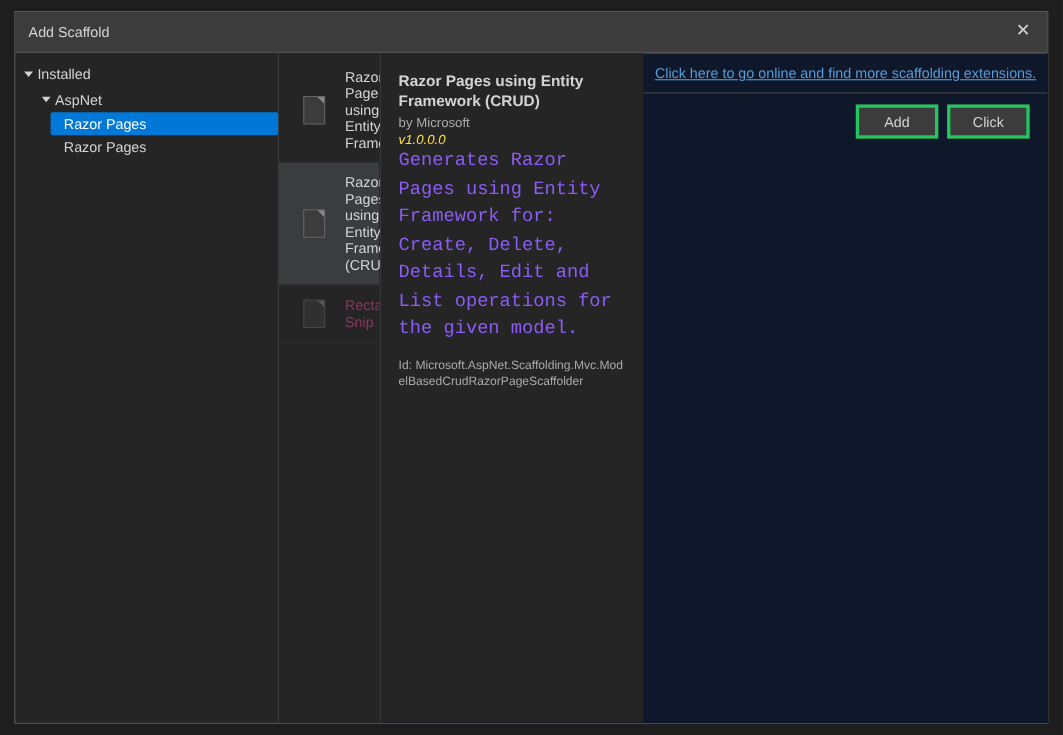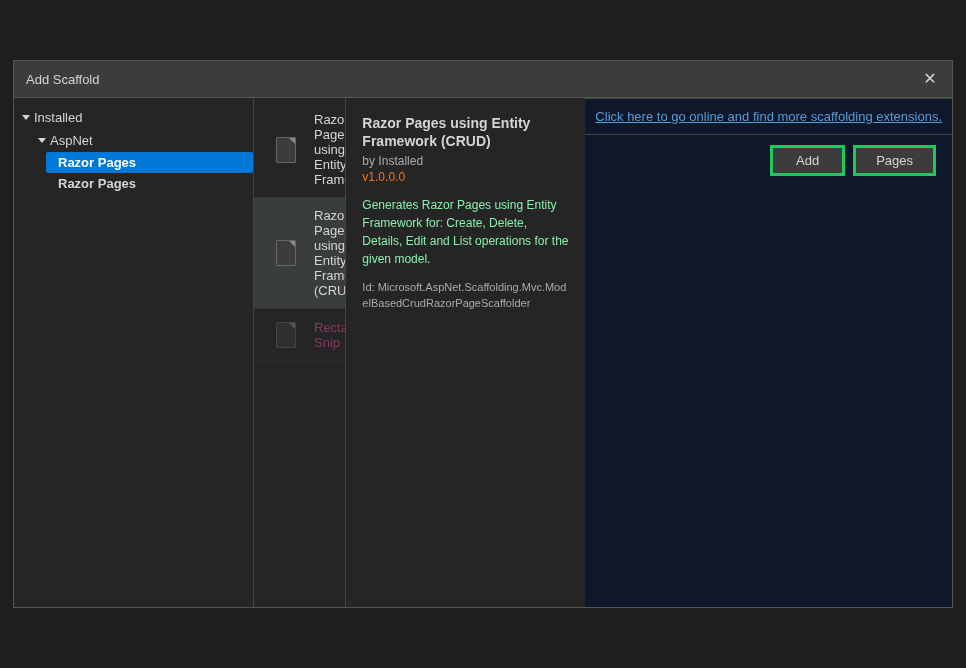--- a/index.html
+++ b/index.html
@@ -8,21 +8,21 @@
       font-family: 'Segoe UI', Arial, sans-serif;
       font-size: 13px;
       color: #d4d4d4;
       display: flex;
       align-items: center;
       justify-content: center;
       height: 100vh;
     }
     .dialog {
       width: 940px;
-      height: 548px;
+      height: 648px;
       background: #2d2d2d;
       border: 1px solid #555;
       display: flex;
       flex-direction: column;
       position: relative;
     }
     .title-bar {
       background: #3c3c3c;
       padding: 8px 12px;
       display: flex;
@@ -91,21 +91,20 @@
     }
     .sidebar-item {
       display: flex;
       align-items: center;
       padding: 3px 8px 3px 12px;
       font-size: 13px;
       color: #d4d4d4;
       cursor: pointer;
       user-select: none;
       border-radius: 2px;
-      font-weight: bold;
     }
     .sidebar-item.selected {
       background: #0078d7;
       color: white;
     }
     .content-area {
       flex: 1;
       display: flex;
       flex-direction: column;
       overflow: hidden;
@@ -169,28 +168,29 @@
       margin-bottom: 4px;
       line-height: 1.3;
     }
     .detail-author {
       font-size: 12px;
       color: #aaa;
       margin-bottom: 2px;
     }
     .detail-version {
       font-size: 12px;
-      color: #f97316;
-      margin-bottom: 12px;
+      color: #fde047;
+      font-style: italic;
     }
     .detail-description {
-      font-size: 12px;
-      color: #86efac;
+      font-size: 17px;
+      color: #8b5cf6;
       line-height: 1.5;
       margin-bottom: 12px;
+      font-family: Liberation Mono, monospace;
     }
     .detail-id {
       font-size: 11px;
       color: #aaa;
       word-break: break-all;
       line-height: 1.4;
     }
     .footer {
       border-top: 1px solid #444;
       background: #0f172a;
@@ -283,31 +283,31 @@
             <div class="item-icon">
               <div class="file-icon-inner"></div>
             </div>
             <span class="item-label" style="color:#ec4899;">Rectangular Snip</span>
           </div>
         </div>
       </div>
 
       <div class="detail-panel">
         <div class="detail-title">Razor Pages using Entity Framework (CRUD)</div>
-        <div class="detail-author">by Installed</div>
+        <div class="detail-author">by Microsoft</div>
         <div class="detail-version">v1.0.0.0</div>
         <div class="detail-description">Generates Razor Pages using Entity Framework for: Create, Delete, Details, Edit and List operations for the given model.</div>
         <div class="detail-id">Id: Microsoft.AspNet.Scaffolding.Mvc.ModelBasedCrudRazorPageScaffolder</div>
       </div>
 
     </div>
 
     <div class="footer">
       <div class="footer-link-row">
         <span class="footer-link">Click here to go online and find more scaffolding extensions.</span>
       </div>
       <div class="footer-buttons">
         <button class="btn btn-primary">Add</button>
-        <button class="btn">Pages</button>
+        <button class="btn">Click</button>
       </div>
     </div>
   </div>
 </div>
 
 </body></html>

